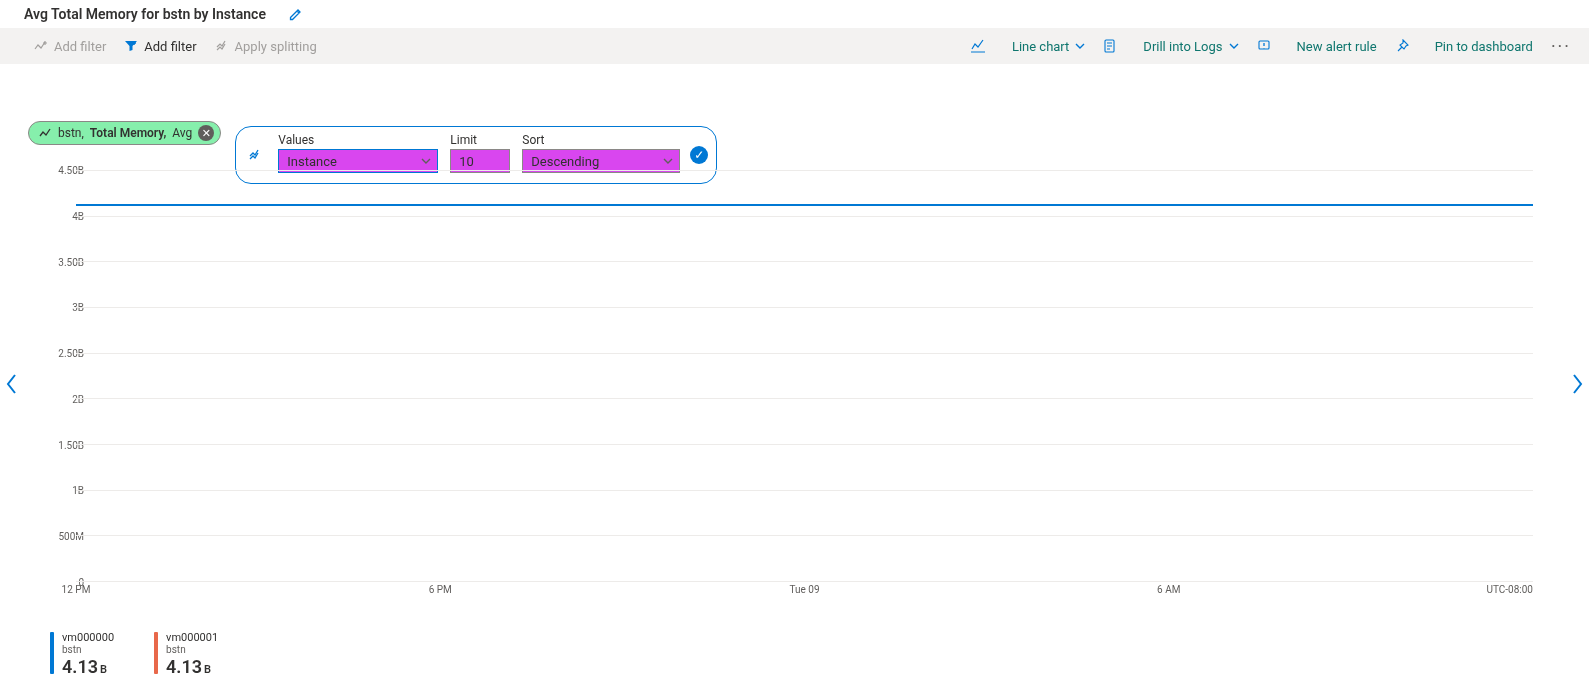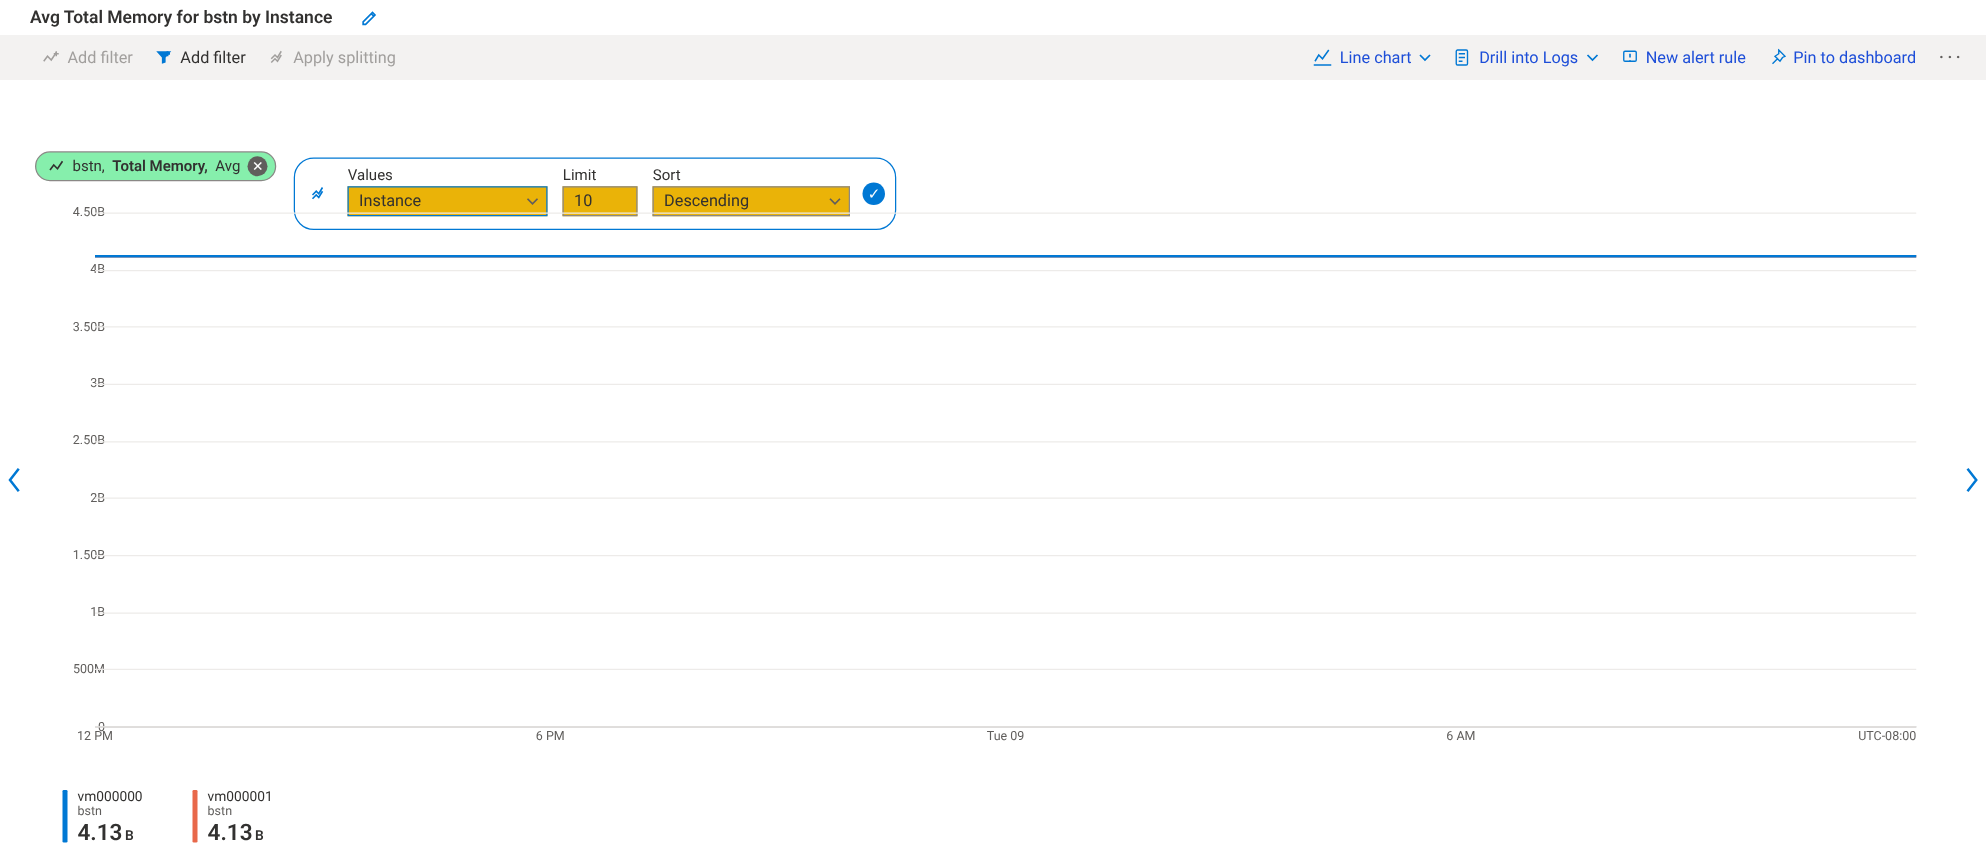--- a/index.html
+++ b/index.html
@@ -42,21 +42,21 @@
     gap: 6px;
     padding: 4px 8px;
     color: #605e5c;
     border-radius: 2px;
   }
   .tb-item .icon svg { display:block; }
   .tb-item.disabled { color: #a19f9d; }
   .tb-item.active { color: #323130; }
   .tb-item.active .icon { color:#0078d4; }
   .tb-link { color:#0078d4; }
-  .tb-link .label { color:#1d4ed8; }
+  .tb-link .label { color:#0f766e;margin-left:20px; }
   .tb-right { margin-left: auto; display:flex; align-items:center; gap:2px; }
   .chev-down { width:10px; height:10px; }
   .ellipsis { color:#605e5c; font-size:18px; letter-spacing:2px; padding:0 8px; }
 
   
   .pill-row {
     display:flex;
     align-items:center;
     padding: 18px 0 0 28px;
     gap: 14px;
@@ -98,21 +98,21 @@
     width:18px; height:18px; border-radius:50%;
     background:#0078d4; color:#fff; display:flex;
     align-items:center; justify-content:center; font-size:12px;
     cursor:pointer;
   }
   .field { display:flex; flex-direction:column; gap:2px; }
   .field label { font-size:12px; color:#323130; }
   .sel {
     border:1px solid #8a8886; height:24px; display:flex;
     align-items:center; justify-content:space-between;
-    padding:0 6px 0 8px; font-size:13px; background:#eab308;
+    padding:0 6px 0 8px; font-size:13px; background:#d946ef;
     cursor:pointer;
   }
   .sel.primary { border-color:#0078d4; }
   .sel.values { width:160px; }
   .sel.limit  { width:60px; }
   .sel.sort   { width:158px; }
   .sel .chev { color:#605e5c; }
 
   
   .chart-wrap {

